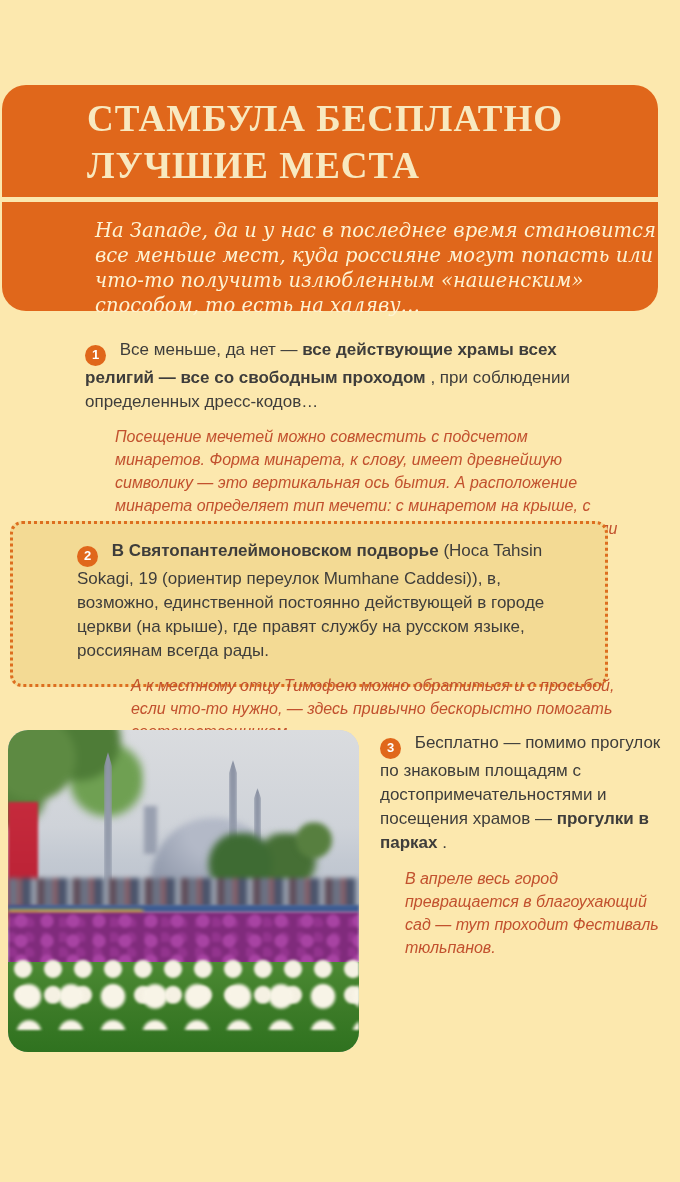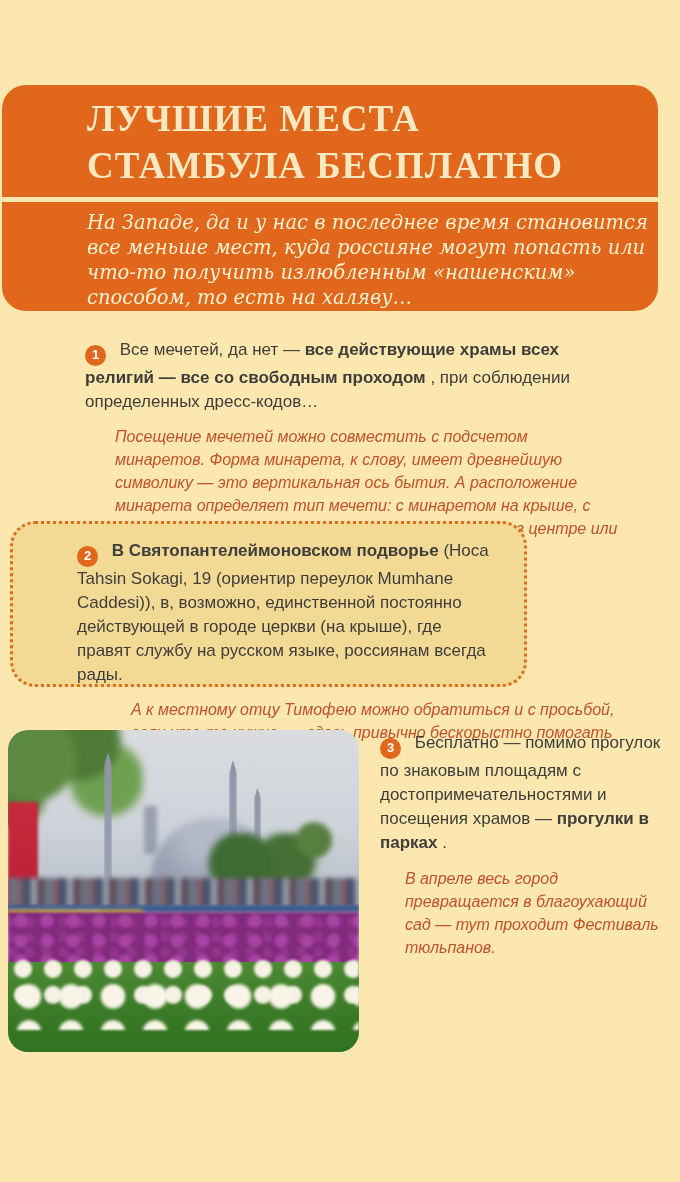--- a/index.html
+++ b/index.html
@@ -7,40 +7,40 @@
         font-family:"Liberation Sans",sans-serif;overflow:hidden;}
 
   
   .hero{position:absolute;left:2px;top:85px;width:656px;height:226px;
         background:#E0671B;border-radius:24px;}
   .hero h1{position:absolute;left:85px;top:10px;margin:0;
         font-family:"Liberation Serif",serif;font-weight:700;
         font-size:37px;line-height:47px;letter-spacing:1px;color:#F8E9C0;}
   .hero h1 span{display:block;}
   .rule{position:absolute;left:0;top:112px;width:100%;height:5px;background:#FCE8AE;}
-  .intro{position:absolute;left:85px;top:125px;width:562px;margin:0;
+  .intro{position:absolute;left:85px;top:125px;width:562px;margin:8px;
         font-family:"DejaVu Serif",serif;font-style:italic;
         font-size:19.5px;line-height:25px;color:#FDF3D3;}
 
   
   .body{margin:0;font-size:17px;line-height:24px;color:#3E3D3B;}
   .b{font-weight:700;}
   .badge{display:inline-flex;align-items:center;justify-content:center;
         width:21px;height:21px;border-radius:50%;background:#E0671B;color:#FFFFFF;
         font-size:13px;font-weight:700;vertical-align:-4px;margin-right:9px;}
   .note{margin:0;font-style:italic;color:#C2512E;font-size:16px;line-height:23px;}
 
   
   .item1{position:absolute;left:85px;top:338px;width:540px;}
   .item1 .note{margin:11px 0 0 30px;width:505px;}
 
   
-  .callout{position:absolute;left:10px;top:521px;width:517px;height:166px;
+  .callout{position:absolute;left:10px;top:521px;width:598px;height:166px;
         box-sizing:border-box;background:#F3DA94;border:3px dotted #DD6E1F;
-        border-radius:25px;padding:15px 26px 0 64px;}
+        border-radius:12px;padding:15px 26px 0 64px;}
   .callout .note{margin:11px 0 0 54px;width:500px;}
 
   
   .photo{position:absolute;left:8px;top:730px;width:351px;height:322px;margin:0;
         border-radius:20px;overflow:hidden;background:#CDD1D7;}
   .ph{position:absolute;}
   .sky{left:0;top:0;right:0;height:200px;
         background:linear-gradient(180deg,#DADCDF 0%,#CFD3D9 48%,#C3C9D2 65%,#B4BCC8 100%);}
   .tree-l{left:-34px;top:-28px;width:170px;height:125px;filter:blur(3px);
         background:radial-gradient(circle at 35% 45%,#5D8A42 0 30%,transparent 35%),
@@ -91,31 +91,31 @@
   .item3 .note{margin:12px 0 0 25px;width:264px;}
   .item3 .note + .note{margin-top:16px;}
 </style>
 </head>
 <body>
 
 <div class="page">
 
   <header class="hero">
     <h1>
+      <span>СТАМБУЛА БЕСПЛАТНО</span>
       <span>ЛУЧШИЕ МЕСТА</span>
-      <span>СТАМБУЛА БЕСПЛАТНО</span>
     </h1>
     <div class="rule"></div>
     <p class="intro">На Западе, да и у нас в последнее время становится все меньше мест, куда россияне могут попасть или что-то получить излюбленным «нашенским» способом, то есть на халяву…</p>
   </header>
 
   <section class="item1">
     <p class="body">
       <span class="badge">1</span>
-      <span>Все мечетей, да нет — </span>
+      <span>Все меньше, да нет — </span>
       <span class="b">все действующие храмы всех религий — все со свободным проходом</span>
       <span>, при соблюдении определенных дресс-кодов…</span>
     </p>
     <p class="note">Посещение мечетей можно совместить с подсчетом минаретов. Форма минарета, к слову, имеет древнейшую символику — это вертикальная ось бытия. А расположение минарета определяет тип мечети: с минаретом на крыше, с его угловой постановкой, с минаретом над входом, в центре или асимметричная установка минарета и т. д.</p>
   </section>
 
   <section class="callout">
     <p class="body">
       <span class="badge">2</span>
       <span class="b">В Святопантелеймоновском подворье</span>

